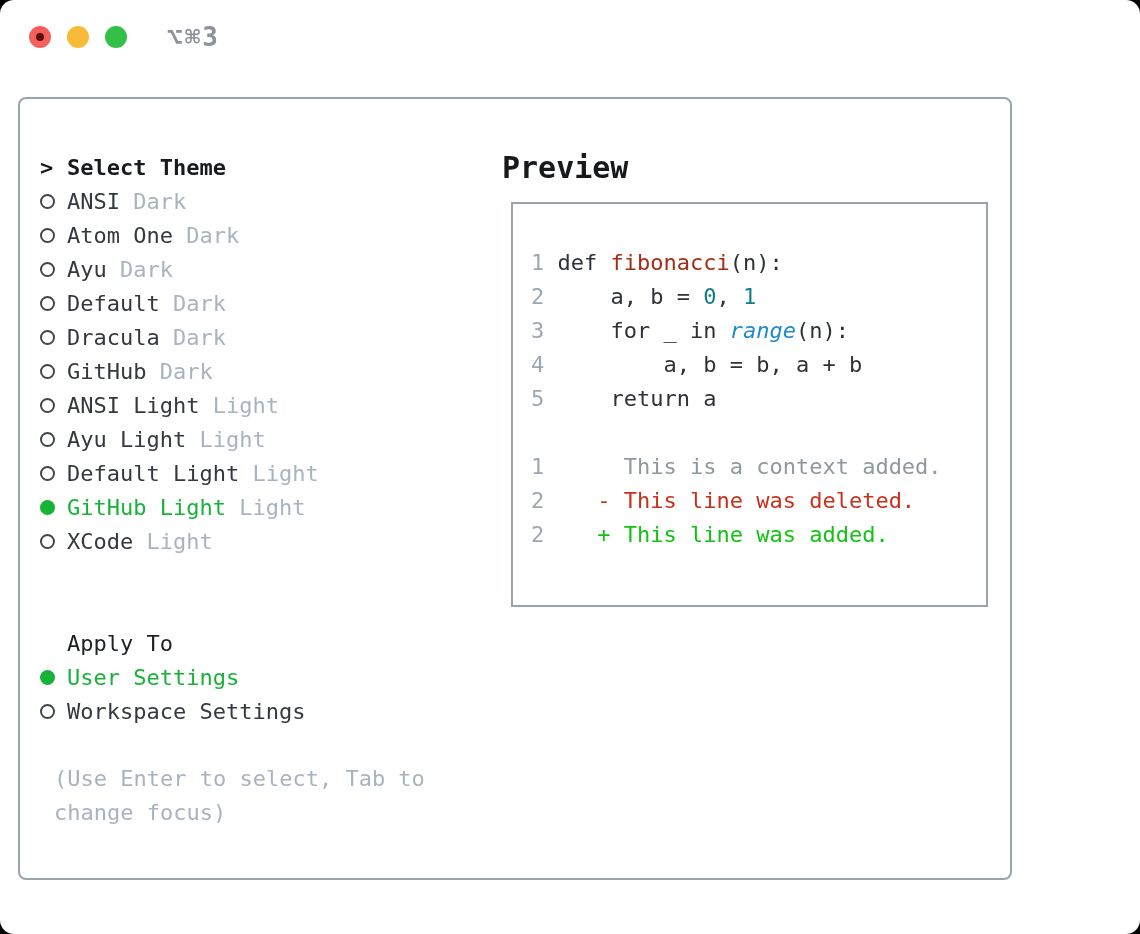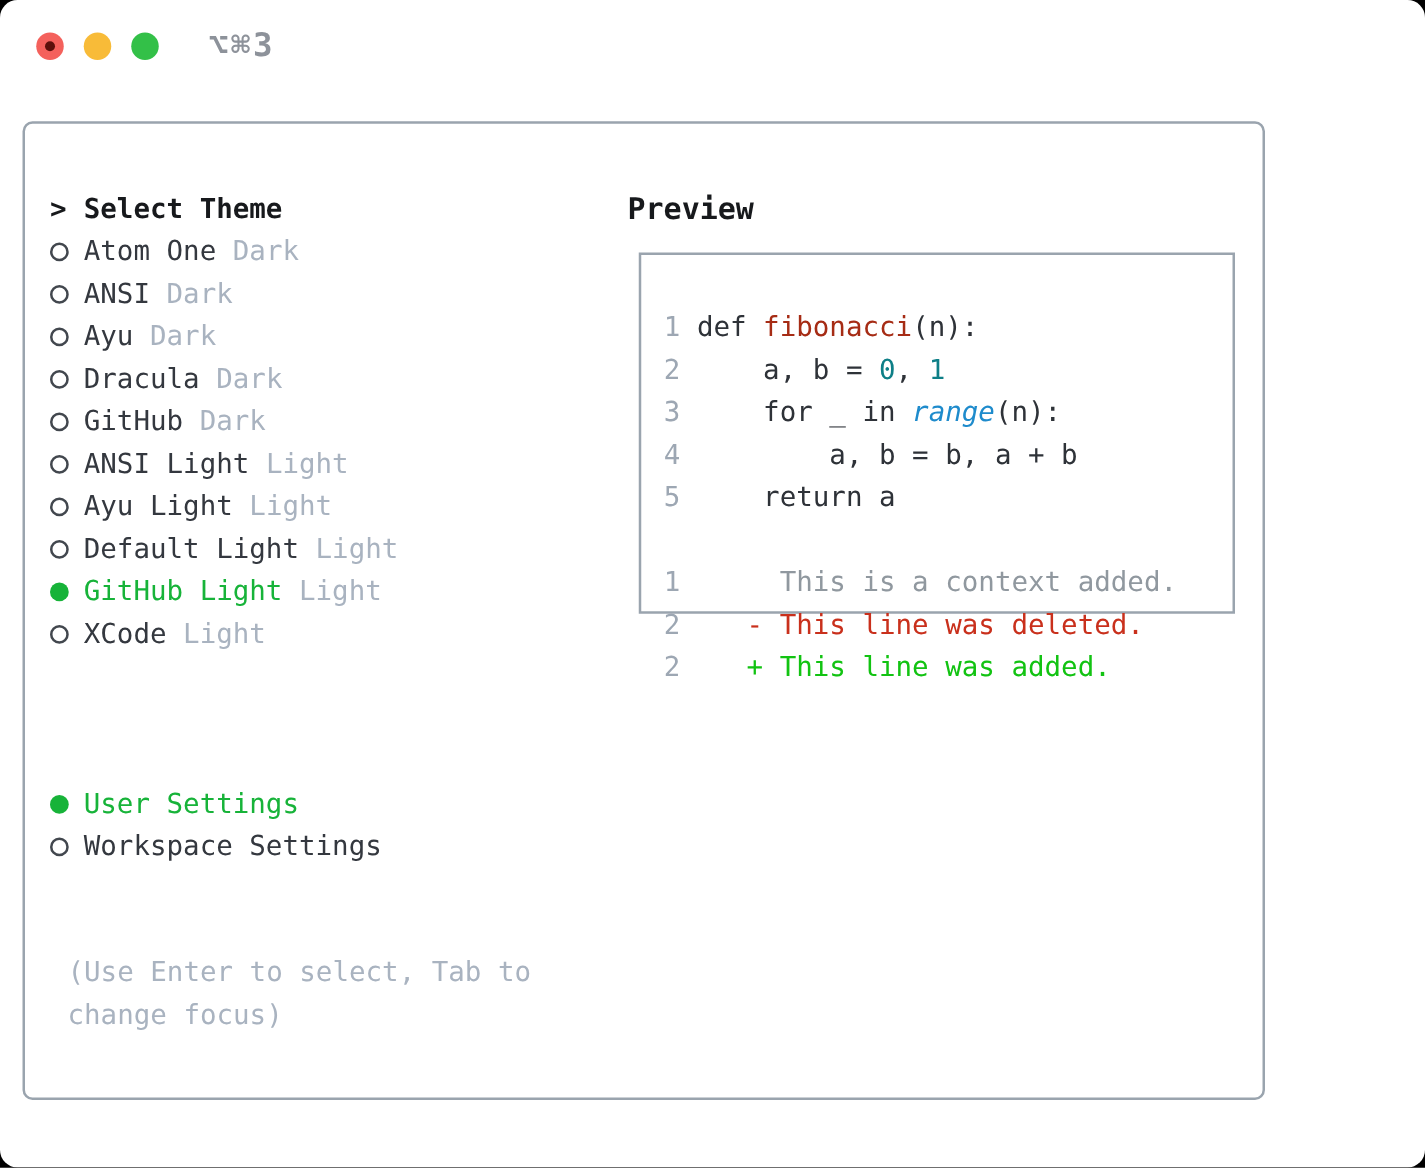--- a/index.html
+++ b/index.html
@@ -29,22 +29,22 @@
   .vr{color:#a9b3c0;}
   .nm.sel{color:#17b339;}
   .applyhdr{color:#1d2024;}
   .optname.sel{color:#17b339;}
   .theme-col{position:absolute;left:20px;top:51px;}
   .apply-col{position:absolute;left:20px;top:527px;}
   .hint{position:absolute;left:20px;top:663px;width:420px;
     font-size:22px;line-height:34px;color:#a9b3c0;margin-left:14px;}
   
   .preview-header{position:absolute;left:482px;top:51px;height:34px;display:flex;align-items:center;
-    font-size:24px;font-weight:bold;color:#17191c;}
-  .preview-box{position:absolute;left:491px;top:103px;width:477px;height:289px;
+    font-size:30px;font-weight:bold;color:#17191c;}
+  .preview-box{position:absolute;left:491px;top:103px;width:477px;height:405px;
     box-sizing:border-box;border:2px solid #9aa4ae;background:#fff;
     padding:42px 0 0 18px;font-size:22px;line-height:34px;}
   .pl{white-space:pre;height:34px;}
   .seg-n{color:#9da7b3;}
   .seg-c{color:#2e3238;}
   .seg-f{color:#a62c15;}
   .seg-t{color:#0e7f87;}
   .seg-b{color:#1e8bcc;font-style:italic;}
   .seg-x{color:#90989f;}
   .seg-d{color:#c9301c;text-align:right;}
@@ -69,33 +69,39 @@
     <div class="theme-col">
       <div class="row hdr">
         <span class="marker caret">&gt;</span>
           <span class="lbl">Select Theme</span>
       </div>
 
     <div class="row">
           <span class="marker">
             <span class="ring"></span>
           </span>
+          <span class="lbl"><span class="nm">ANSI</span> <span class="vr">Dark</span></span>
+        </div>
+        <div class="row">
+          <span class="marker">
+            <span class="ring"></span>
+          </span>
           <span class="lbl"><span class="nm">Atom One</span> <span class="vr">Dark</span></span>
         </div>
         <div class="row">
           <span class="marker">
             <span class="ring"></span>
           </span>
-          <span class="lbl"><span class="nm">ANSI</span> <span class="vr">Dark</span></span>
+          <span class="lbl"><span class="nm">Ayu</span> <span class="vr">Dark</span></span>
         </div>
         <div class="row">
           <span class="marker">
             <span class="ring"></span>
           </span>
-          <span class="lbl"><span class="nm">Ayu</span> <span class="vr">Dark</span></span>
+          <span class="lbl"><span class="nm">Default</span> <span class="vr">Dark</span></span>
         </div>
         <div class="row">
           <span class="marker">
             <span class="ring"></span>
           </span>
           <span class="lbl"><span class="nm">Dracula</span> <span class="vr">Dark</span></span>
         </div>
         <div class="row">
           <span class="marker">
             <span class="ring"></span>
@@ -128,20 +134,24 @@
         </div>
         <div class="row">
           <span class="marker">
             <span class="ring"></span>
           </span>
           <span class="lbl"><span class="nm">XCode</span> <span class="vr">Light</span></span>
         </div>
       </div>
 
     <div class="apply-col">
+      <div class="row">
+        <span class="marker"></span>
+          <span class="lbl applyhdr">Apply To</span>
+      </div>
 
     <div class="row">
           <span class="marker">
             <span class="seldot"></span>
           </span>
           <span class="lbl"><span class="optname sel">User Settings</span></span>
         </div>
         <div class="row">
           <span class="marker">
             <span class="ring"></span>

